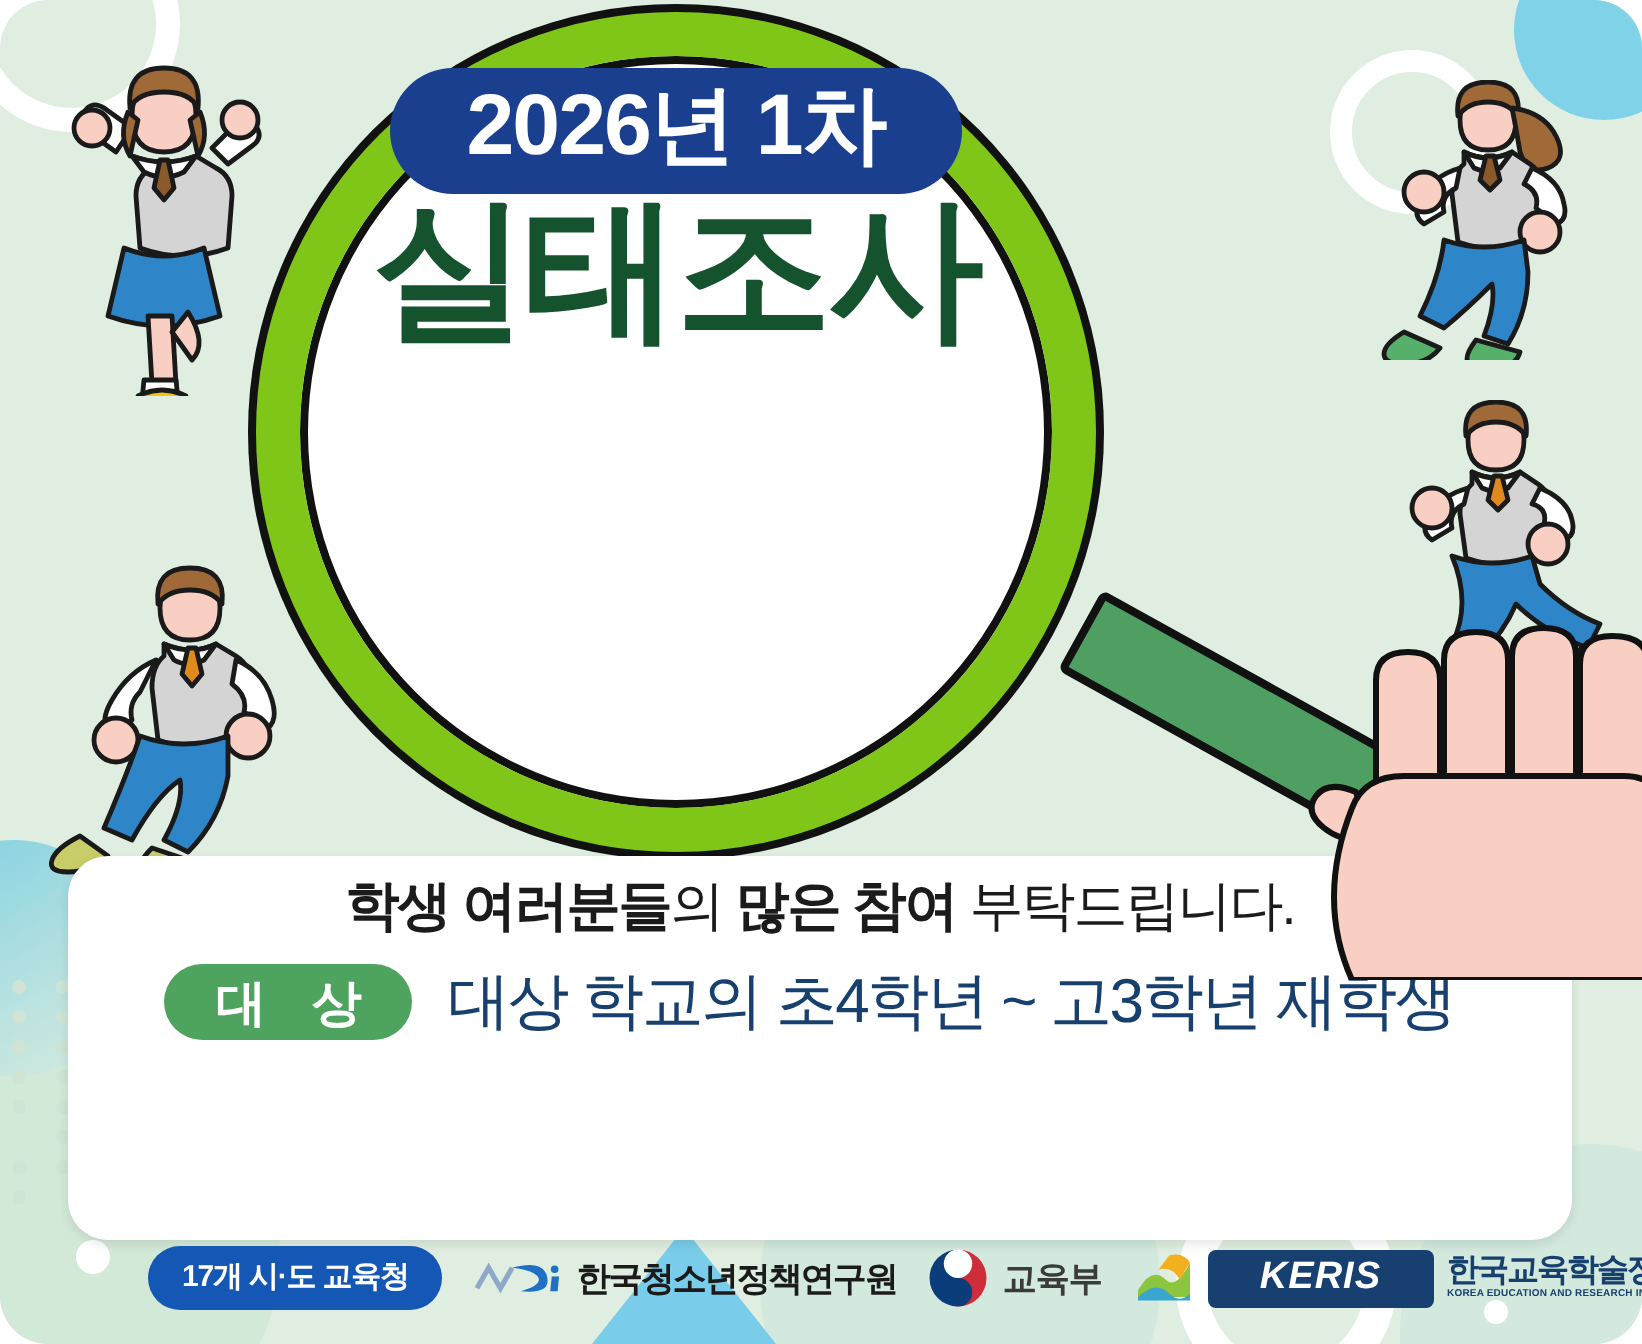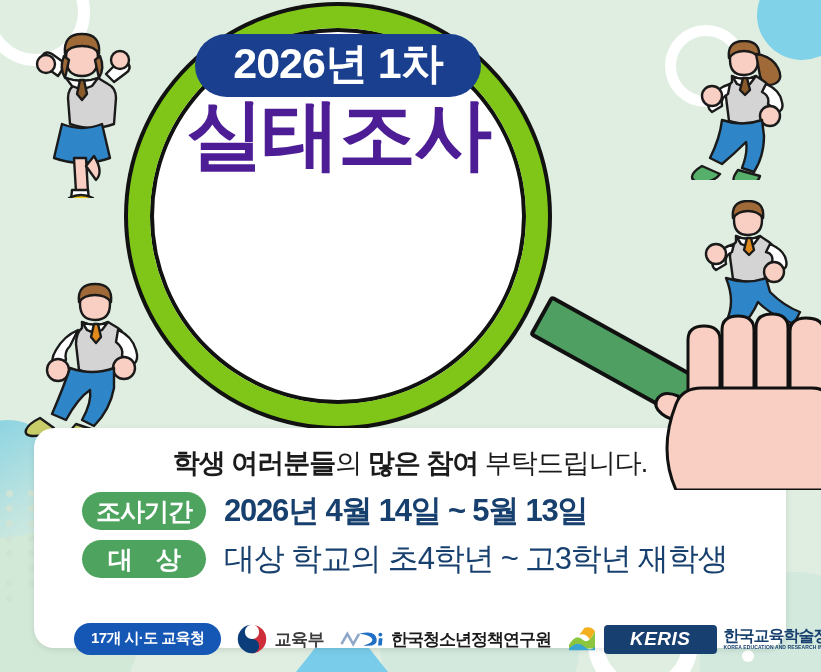--- a/index.html
+++ b/index.html
@@ -6,20 +6,21 @@
   html, body {
     width: 821px; height: 672px;
     font-family: "Liberation Sans", "DejaVu Sans", sans-serif;
     overflow: hidden;
   }
   #poster {
     position: relative;
     width: 821px; height: 672px;
     background: #dfeee1;
     overflow: hidden;
+    border-radius: 24px;
   }
 
   
   .deco { position: absolute; }
 
   .ring-tl {
     left: -18px; top: -42px;
     width: 108px; height: 108px;
     border: 12px solid #ffffff;
     border-radius: 50%;
@@ -132,32 +133,32 @@
   .title-1, .title-2 {
     font-size: 78px;
     font-weight: bold;
     letter-spacing: -2px;
     line-height: 1.07;
     white-space: nowrap;
     -webkit-text-stroke: 5px #ffffff;
     paint-order: stroke fill;
   }
   .title-1 { color: #1479c9; margin-top: 14px; }
-  .title-2 { color: #4c1d95; margin-top: -4px; }
+  .title-2 { color: #14532d; margin-top: -4px; }
 
   
   .info-card {
     position: absolute;
     left: 34px; top: 428px;
-    width: 752px; height: 220px;
+    width: 752px; height: 192px;
     background: #ffffff;
     border-radius: 20px;
     box-shadow: 0 2px 6px rgba(0,0,0,.10);
     z-index: 5;
-    padding: 17px 0 0 0;
+    padding: 7px 0 0 0;
   }
   .info-lead {
     text-align: center;
     font-size: 27px;
     color: #1b1b1b;
     letter-spacing: -1px;
     margin-bottom: 9px;
     white-space: nowrap;
   }
   .info-lead b { font-weight: bold; }
@@ -362,52 +363,48 @@
       <path d="M154 32 q0 -14 16 -14 q18 0 18 14 l0 78 q-16 10 -34 0Z"></path>
       <path d="M40 104 q6 -16 26 -16 l110 0 q22 0 22 28 l0 74 l-158 0 q-18 -40 0 -86Z"></path>
     </g>
   </svg>
 
   <div class="info-card">
     <div class="info-lead">
       <b>학생 여러분들</b><span>의 </span><b>많은 참여</b><span> 부탁드립니다.</span>
     </div>
 
-    <div class="info-row">
-      <div class="row-pill">조사기간</div>
-      <div class="row-val bold">2026년 4월 14일 ~ 5월 13일</div>
-    </div>
 
     <div class="info-row">
       <div class="row-pill">대    상</div>
       <div class="row-val">대상 학교의 초4학년 ~ 고3학년 재학생</div>
     </div>
   </div>
 
   <div class="footer">
 
     <div class="org-pill">17개 시·도 교육청</div>
-
-    <div class="logo-unit">
-      <svg class="taegeuk" viewBox="0 0 40 40">
-        <circle cx="20" cy="20" r="19" fill="#fff"></circle>
-        <path d="M20 1 a19 19 0 0 1 0 38 a9.5 9.5 0 0 1 0 -19 a9.5 9.5 0 0 0 0 -19Z" fill="#cd2e3a"></path>
-        <path d="M20 1 a19 19 0 0 0 0 38 a9.5 9.5 0 0 0 0 -19 a9.5 9.5 0 0 1 0 -19Z" fill="#0a3d7a"></path>
-      </svg>
-      <span class="moe-label">교육부</span>
-    </div>
 
     <div class="logo-unit">
       <svg class="nypi-mark" viewBox="0 0 60 26">
         <path d="M2 20 L10 6 L18 20 L26 6" fill="none" stroke="#8fa8c8" stroke-width="3.5"></path>
         <path d="M26 6 q22 -6 24 7 q2 11 -18 9 q14 -4 12 -9 q-2 -5 -18 -7Z" fill="#1f6fc4"></path>
         <circle cx="55" cy="7" r="2.6" fill="#1f6fc4"></circle>
         <path d="M53 12 l5 0 l-1 10 l-5 0Z" fill="#1f6fc4"></path>
       </svg>
       <span class="nypi-label">한국청소년정책연구원</span>
+    </div>
+
+    <div class="logo-unit">
+      <svg class="taegeuk" viewBox="0 0 40 40">
+        <circle cx="20" cy="20" r="19" fill="#fff"></circle>
+        <path d="M20 1 a19 19 0 0 1 0 38 a9.5 9.5 0 0 1 0 -19 a9.5 9.5 0 0 0 0 -19Z" fill="#cd2e3a"></path>
+        <path d="M20 1 a19 19 0 0 0 0 38 a9.5 9.5 0 0 0 0 -19 a9.5 9.5 0 0 1 0 -19Z" fill="#0a3d7a"></path>
+      </svg>
+      <span class="moe-label">교육부</span>
     </div>
 
     <div class="logo-unit">
       <svg class="keris-mark" viewBox="0 0 34 30">
         <path d="M2 22 q8 -14 16 -6 q6 6 14 -10 l0 20 l-30 0Z" fill="#8cc63f"></path>
         <path d="M2 26 q10 -10 18 -2 q6 6 12 0 l0 4 l-30 0Z" fill="#3aa6d0"></path>
         <path d="M20 2 q8 -2 12 4 l-6 10 q-4 -8 -12 -6Z" fill="#f2b01e"></path>
       </svg>
       <span class="keris-box">KERIS</span>
       <span>

